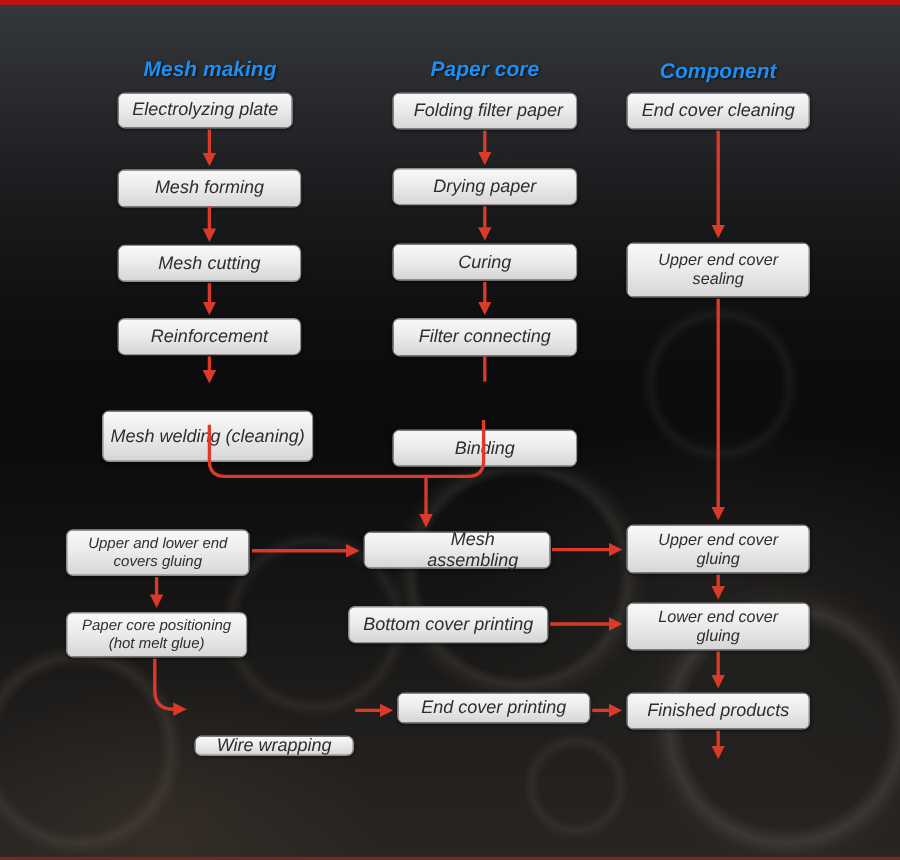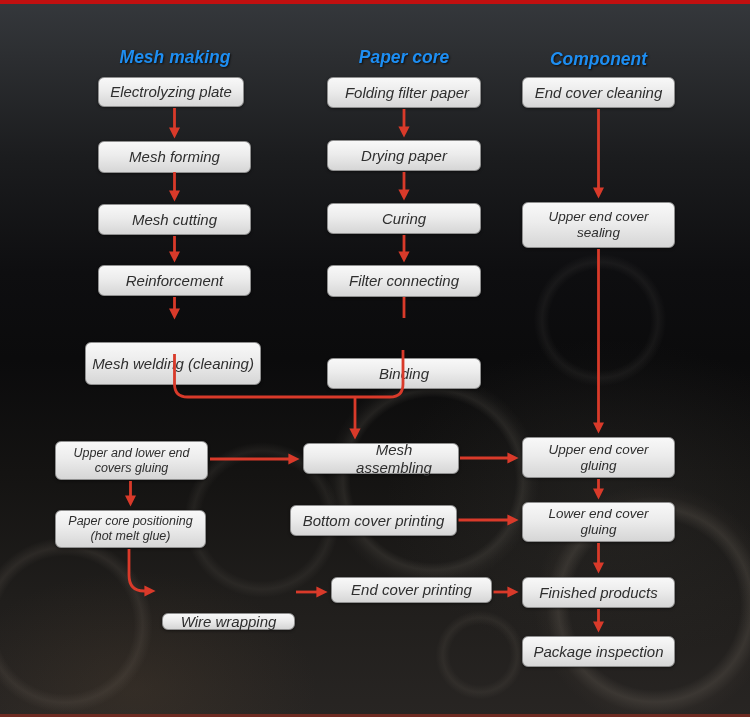--- a/index.html
+++ b/index.html
@@ -100,21 +100,20 @@
   <div class="node" style="left:303px; top:443px; width:156px; height:31px;padding-left:32px;">Mesh assembling</div>
   <div class="node mid" style="left:522px; top:437px; width:153px; height:41px;">Upper end cover gluing</div>
 
   <div class="node small" style="left:55px; top:510px; width:151px; height:38px;">Paper core positioning (hot melt glue)</div>
   <div class="node" style="left:290px; top:505px; width:167px; height:31px;">Bottom cover printing</div>
   <div class="node mid" style="left:522px; top:502px; width:153px; height:40px;">Lower end cover gluing</div>
 
   <div class="node" style="left:162px; top:577px; width:133px; height:17px;margin-top:36px;">Wire wrapping</div>
   <div class="node" style="left:331px; top:577px; width:161px; height:26px;">End cover printing</div>
   <div class="node" style="left:522px; top:577px; width:153px; height:31px;">Finished products</div>
-  <div class="node" style="left:522px; top:636px; width:153px; height:31px;">Package inspection</div>
 
   <svg class="connectors" width="750" height="717" viewBox="0 0 750 717">
     <defs>
       <marker id="ah" viewBox="0 0 10 10" refX="5" refY="5" markerWidth="4" markerHeight="4" orient="auto">
         <path d="M0 0 L10 5 L0 10 Z"></path>
       </marker>
     </defs>
 
     <path d="M174.5 108 V133" marker-end="url(#ah)"></path>
     <path d="M174.5 172 V196" marker-end="url(#ah)"></path>

